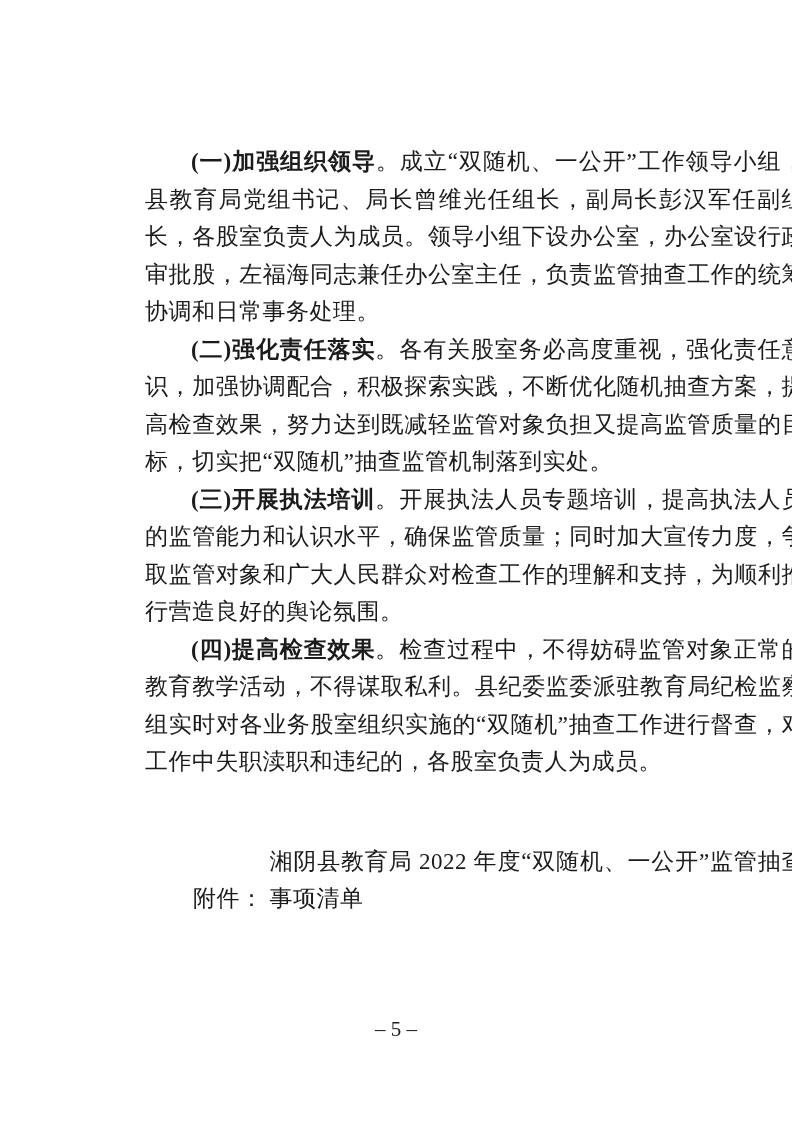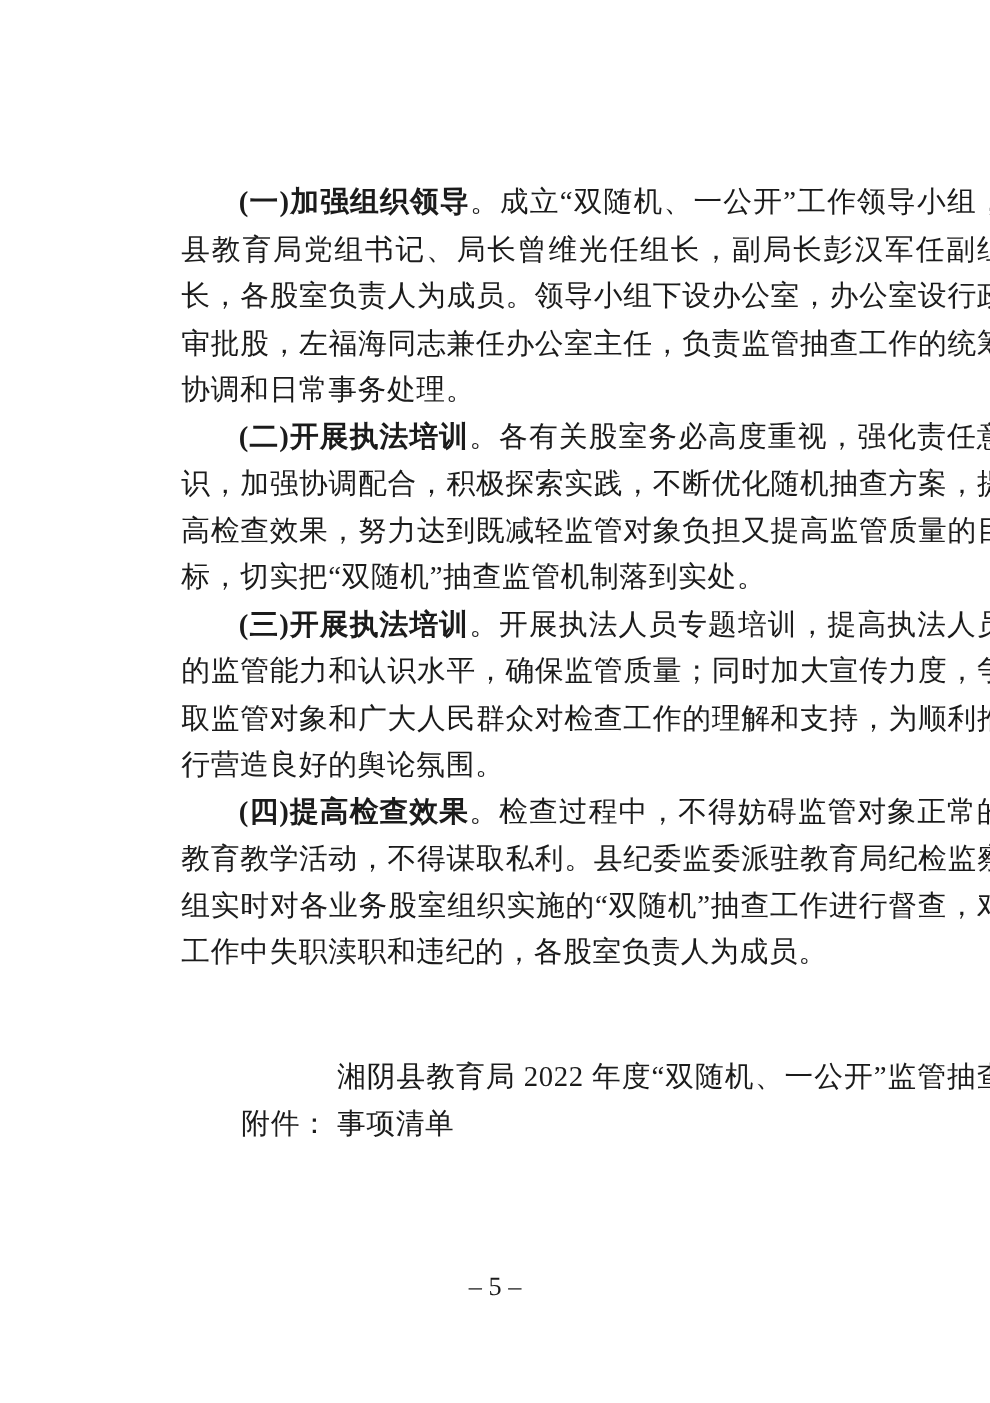--- a/index.html
+++ b/index.html
@@ -65,21 +65,21 @@
   }
 </style>
 </head>
 <body>
 
 <div class="page">
   <main class="content">
 
     <p class="para"><span class="head">(一)加强组织领导</span><span>。成立“双随机、一公开”工作领导小组，县教育局党组书记、局长曾维光任组长，副局长彭汉军任副组长，各股室负责人为成员。领导小组下设办公室，办公室设行政审批股，左福海同志兼任办公室主任，负责监管抽查工作的统筹协调和日常事务处理。</span></p>
 
-    <p class="para"><span class="head">(二)开展执法培训</span><span>。各有关股室务必高度重视，强化责任意识，加强协调配合，积极探索实践，不断优化随机抽查方案，提高检查效果，努力达到既减轻监管对象负担又提高监管质量的目标，切实把“双随机”抽查监管机制落到实处。</span></p>
+    <p class="para"><span class="head">(二)强化责任落实</span><span>。各有关股室务必高度重视，强化责任意识，加强协调配合，积极探索实践，不断优化随机抽查方案，提高检查效果，努力达到既减轻监管对象负担又提高监管质量的目标，切实把“双随机”抽查监管机制落到实处。</span></p>
 
     <p class="para"><span class="head">(三)开展执法培训</span><span>。开展执法人员专题培训，提高执法人员的监管能力和认识水平，确保监管质量；同时加大宣传力度，争取监管对象和广大人民群众对检查工作的理解和支持，为顺利推行营造良好的舆论氛围。</span></p>
 
     <p class="para"><span class="head">(四)提高检查效果</span><span>。检查过程中，不得妨碍监管对象正常的教育教学活动，不得谋取私利。县纪委监委派驻教育局纪检监察组实时对各业务股室组织实施的“双随机”抽查工作进行督查，对工作中失职渎职和违纪的，各股室负责人为成员。</span></p>
 
     <div class="attachment">
       <span class="att-indent"></span>
       <span class="att-label">附件：</span>
       <span class="att-text">湘阴县教育局 2022 年度“双随机、一公开”监管抽查事项清单</span>
     </div>

